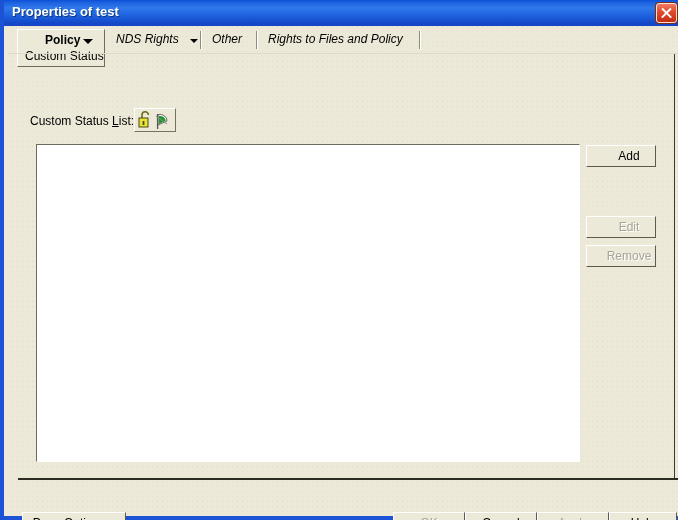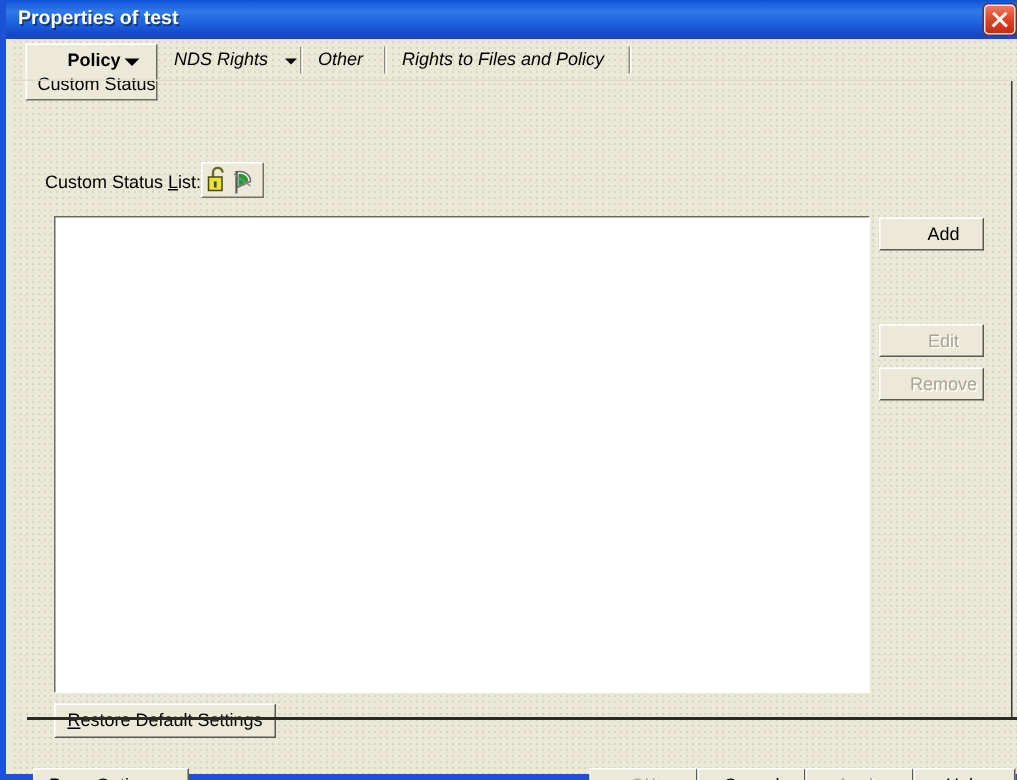--- a/index.html
+++ b/index.html
@@ -413,23 +413,20 @@
             </g>
           </svg>
         </div>
 
         <div id="listbox"></div>
 
         <div class="side-btn" id="btn-add">Add</div>
         <div class="side-btn disabled" id="btn-edit">Edit</div>
         <div class="side-btn disabled" id="btn-remove">Remove</div>
 
-        <div id="restore-btn">
-          <u>R</u><span>estore Default Settings</span>
-        </div>
 
         <div id="panel-right-edge"></div>
       </div>
 
       <div id="bottom-sep"></div>
       <div id="bottombar">
         <div class="bot-btn" id="btn-page-options">
           <u>P</u><span>age Options...</span>
         </div>
         <div class="bot-btn disabled" id="btn-ok">OK</div>

